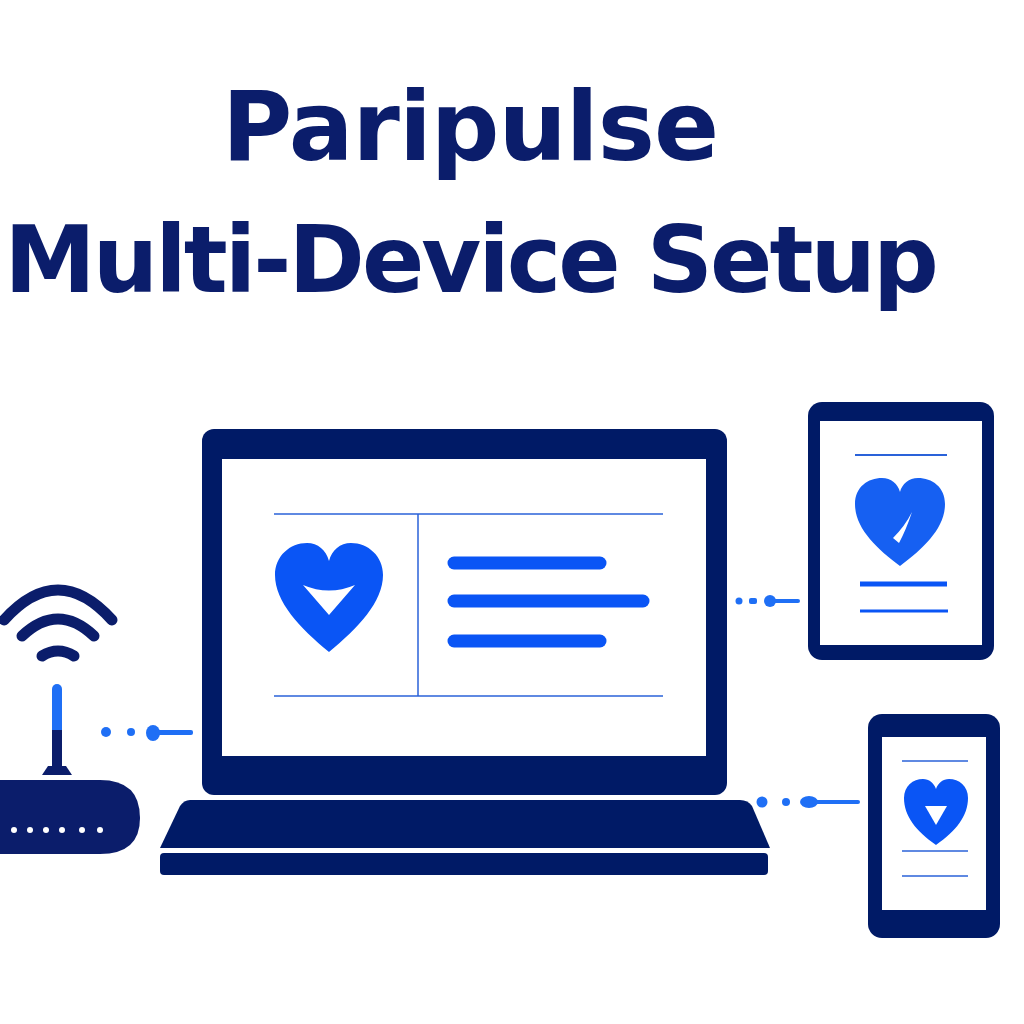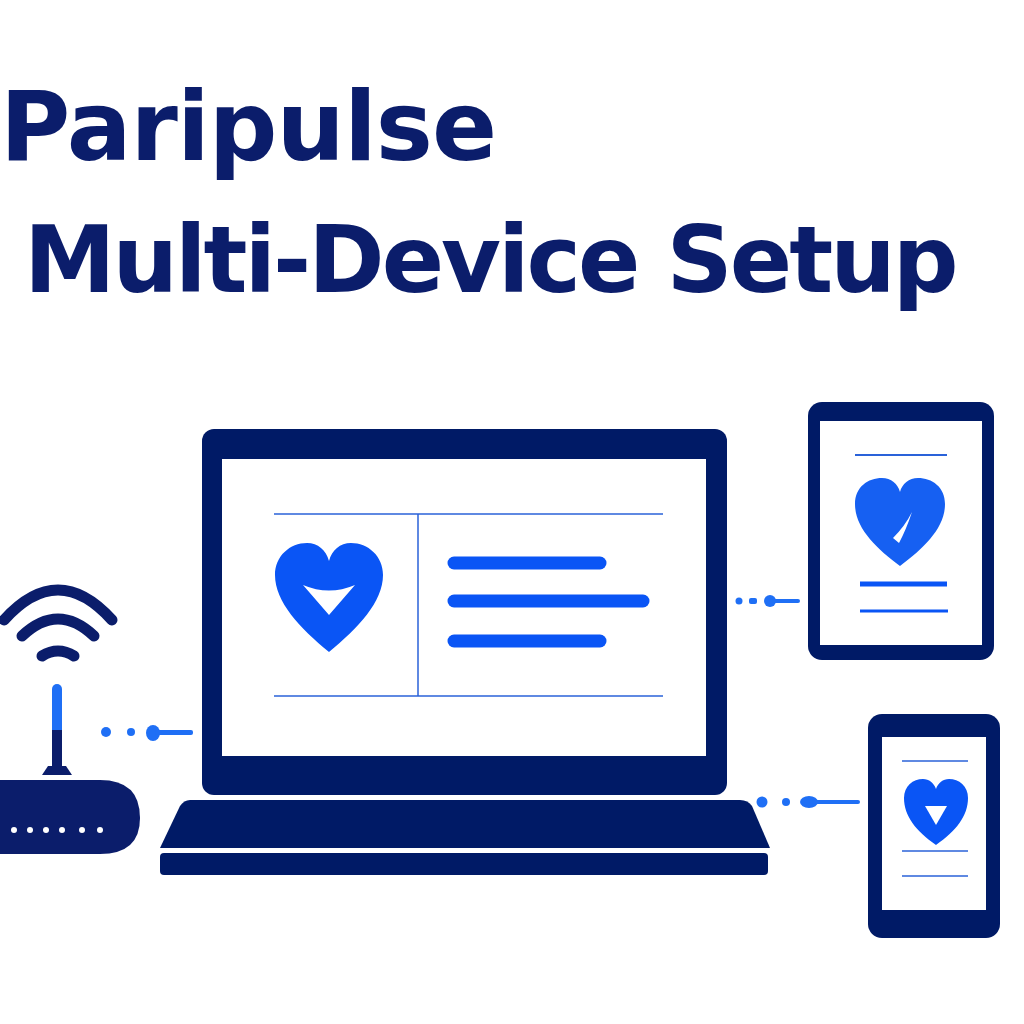--- a/index.html
+++ b/index.html
@@ -1,19 +1,19 @@
 <!DOCTYPE html>
 <html><head>
 <meta charset="utf-8">
 <style>
   html, body { margin:0; padding:0; background:#ffffff; }
   body { width:1024px; height:1024px; position:relative; overflow:hidden; font-family:"DejaVu Sans", sans-serif; }
-  .title { position:absolute; left:0; width:940px; text-align:left; color:#0b1d6b; font-weight:bold; letter-spacing:-1px; }
+  .title { position:absolute; left:0; width:940px; text-align:center; color:#0b1d6b; font-weight:bold; letter-spacing:-1px; }
   .t1 { top:72px; font-size:96px; line-height:110px; }
-  .t2 { top:206px; font-size:92px; line-height:110px; letter-spacing:-3px;padding-left:24px; }
+  .t2 { top:206px; font-size:92px; line-height:110px; letter-spacing:-3px; }
   svg.scene { position:absolute; left:0; top:0; }
 </style>
 </head>
 <body>
 
 <div class="title t1">Paripulse</div>
 <div class="title t2">Multi-Device Setup</div>
 
 <svg class="scene" width="1024" height="1024" viewBox="0 0 1024 1024">
 

